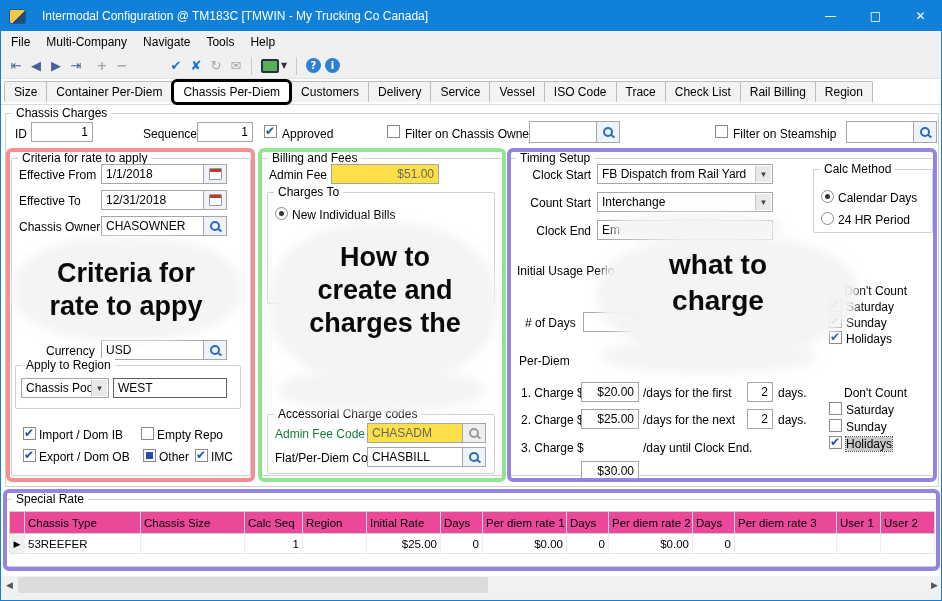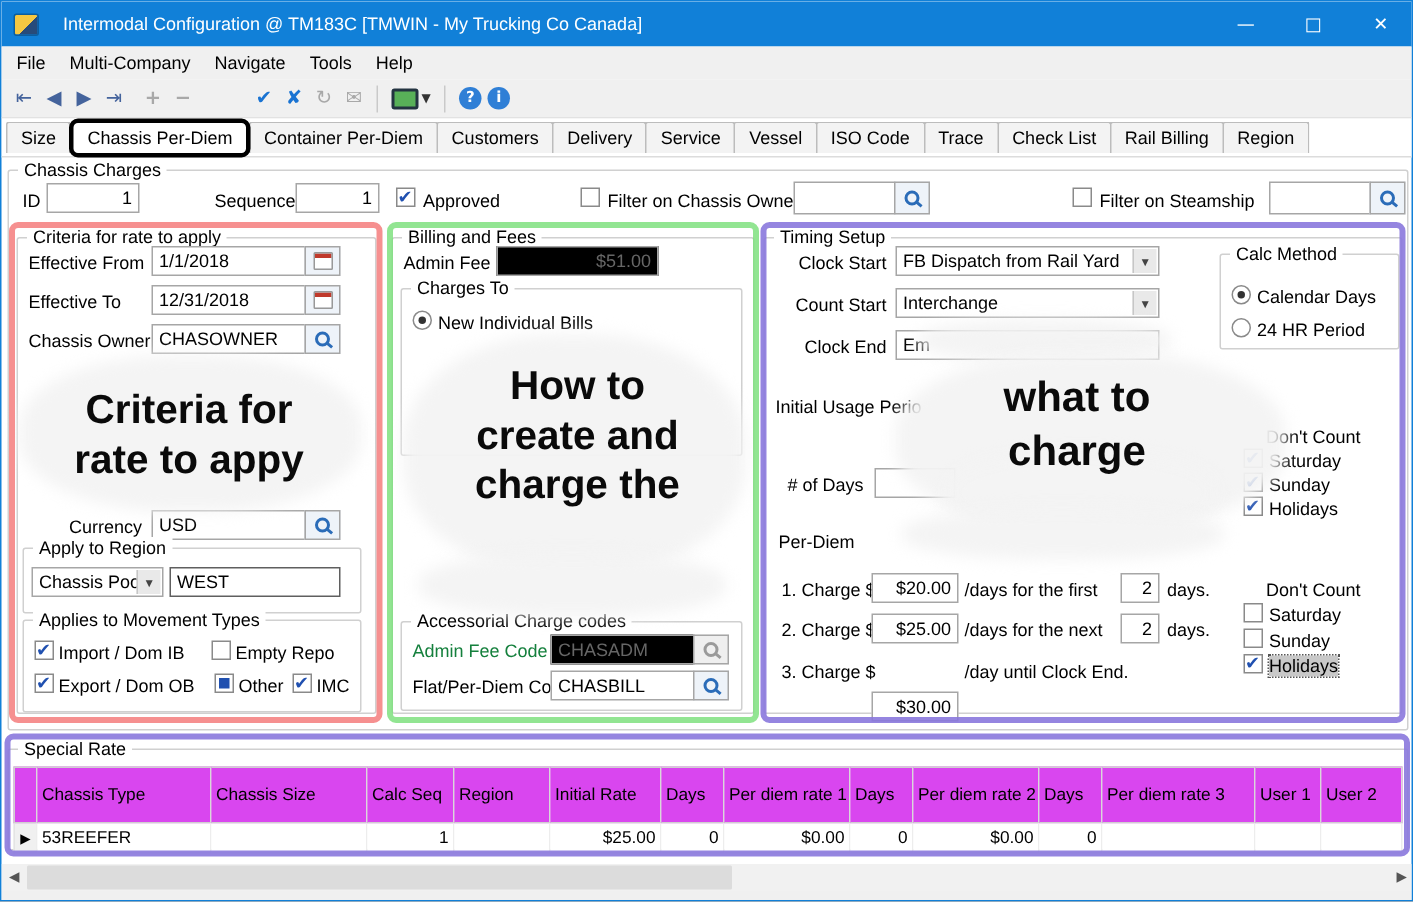--- a/index.html
+++ b/index.html
@@ -26,39 +26,39 @@
   .tab{height:21px;padding:0 9px;display:flex;align-items:center;border:1px solid #bcbcbc;border-bottom:none;background:#f3f3f3;margin-right:-1px;border-radius:2px 2px 0 0;white-space:nowrap}
   .tab.annot{border:3px solid #000;border-radius:6px;height:26px;background:#fff;z-index:2;margin-bottom:-1px}
   
   .group{position:absolute;border:1px solid #d0d0d0;border-radius:2px;background:transparent}
   .cap{position:absolute;top:-8px;left:6px;background:#fff;padding:0 4px;white-space:nowrap}
   .lbl{position:absolute;white-space:nowrap;line-height:14px}
   .lbl.r{text-align:right}
   .dis{color:#15803d}
   .field{position:absolute;height:20px;border:1px solid #a6a6a6;background:#fff;display:flex;align-items:center;padding:0 4px;overflow:hidden;white-space:nowrap}
   .field.num{justify-content:flex-end}
-  .field.fdis{background:#000000;color:#666}
+  .field.fdis{background:#fde047;color:#666}
   .combo{padding-right:18px}
   .combo .arr{position:absolute;right:1px;top:1px;bottom:1px;width:16px;background:#e9e9e9;border-left:1px solid #c6c6c6;display:flex;align-items:center;justify-content:center;font-size:8px;color:#444}
   .sbtn{position:absolute;height:20px;width:24px;border:1px solid #a6a6a6;background:#eef3f9;display:flex;align-items:center;justify-content:center}
   .cal{width:13px;height:12px;border:1px solid #999;background:linear-gradient(#c0392b 0 3px,#fff 3px);border-radius:1px}
   .mag{position:relative;width:13px;height:13px}
   .mag::before{content:"";position:absolute;left:1px;top:1px;width:6px;height:6px;border:2px solid #2b6cb8;border-radius:50%}
   .mag::after{content:"";position:absolute;left:8px;top:9px;width:5px;height:2px;background:#2b6cb8;transform:rotate(40deg)}
   .mag.mdis::before{border-color:#9a9a9a}.mag.mdis::after{background:#9a9a9a}
   .cb{position:absolute;width:13px;height:13px;border:1px solid #8a8a8a;background:#fff}
   .cb.on::before{content:"✔";position:absolute;left:0;top:-2px;font-size:12px;color:#2050b0;font-weight:bold;font-family:"DejaVu Sans",sans-serif}
   .cb.fill.on::before{content:"";position:absolute;inset:2px;background:#2050b0}
   .radio{position:absolute;width:13px;height:13px;border:1px solid #8a8a8a;border-radius:50%;background:#fff}
   .radio.on::before{content:"";position:absolute;inset:3px;border-radius:50%;background:#333}
   .hl{background:#c8c8c8;outline:1px dotted #555}
   
   .sr{position:absolute;left:8px;top:510px;width:926px;font-size:11.5px}
   .hrow,.drow{display:flex}
-  .th{height:38px;background:#d946ef;border-top:1px solid #cfcfcf;border-bottom:1px solid #cfcfcf;border-right:1px solid #d8d8d8;display:flex;align-items:center;padding:0 3px;overflow:hidden;white-space:nowrap}
+  .th{height:23px;background:#ec4899;border-top:1px solid #cfcfcf;border-bottom:1px solid #cfcfcf;border-right:1px solid #d8d8d8;display:flex;align-items:center;padding:0 3px;overflow:hidden;white-space:nowrap}
   .th:first-child{border-left:1px solid #cfcfcf}
   .td{height:20px;border-bottom:1px solid #e4e4e4;border-right:1px solid #ededed;display:flex;align-items:center;padding:0 3px;background:#fff;overflow:hidden;white-space:nowrap}
   .td:first-child{border-left:1px solid #e4e4e4;background:#f0f0f0;justify-content:center;font-size:9px}
   .td.num{justify-content:flex-end}
   
   .hscroll{position:absolute;left:0;top:575px;width:942px;height:18px;background:#f1f1f1}
   .harr{position:absolute;top:0;width:17px;height:18px;display:flex;align-items:center;justify-content:center;font-size:9px;color:#555;font-family:"DejaVu Sans",sans-serif}
   .hthumb{position:absolute;left:17px;top:1px;width:470px;height:16px;background:#dcdcdc;border-radius:1px}
   .bstrip{position:absolute;left:0;top:593px;width:942px;height:8px;background:#f0f0f0}
   
@@ -105,22 +105,22 @@
       <span class="screenic"></span>
       <span class="dd">▼</span>
     </div>
     <div class="tsep"></div>
     <div class="circ">?</div>
     <div class="circ">i</div>
   </div>
 
   <div class="tabstrip">
     <div class="tab">Size</div>
+    <div class="tab">Container Per-Diem</div>
     <div class="tab annot">Chassis Per-Diem</div>
-    <div class="tab">Container Per-Diem</div>
     <div class="tab">Customers</div>
     <div class="tab">Delivery</div>
     <div class="tab">Service</div>
     <div class="tab">Vessel</div>
     <div class="tab">ISO Code</div>
     <div class="tab">Trace</div>
     <div class="tab">Check List</div>
     <div class="tab">Rail Billing</div>
     <div class="tab">Region</div>
   </div>
@@ -174,23 +174,20 @@
 
   <div class="group" style="left:14px;top:364px;width:226px;height:44px">
     <span class="cap">Apply to Region</span>
   </div>
   <div class="field combo" style="left:20px;top:377px;width:88px">
     <span>Chassis Pool</span>
     <span class="arr">▼</span>
   </div>
   <div class="field" style="left:112px;top:377px;width:114px;border-color:#5f5f5f">WEST</div>
 
-  <div class="group" style="left:14px;top:412px;width:226px;height:62px">
-    <span class="cap">Applies to Movement Types</span>
-  </div>
   <span class="cb on" style="left:22px;top:426px"></span>
   <span class="lbl" style="left:38px;top:427px">Import / Dom IB</span>
   <span class="cb" style="left:140px;top:426px"></span>
   <span class="lbl" style="left:156px;top:427px">Empty Repo</span>
   <span class="cb on" style="left:22px;top:448px"></span>
   <span class="lbl" style="left:38px;top:449px">Export / Dom OB</span>
   <span class="cb fill on" style="left:142px;top:448px"></span>
   <span class="lbl" style="left:158px;top:449px">Other</span>
   <span class="cb on" style="left:194px;top:448px"></span>
   <span class="lbl" style="left:210px;top:449px">IMC</span>
@@ -340,20 +337,20 @@
   <div class="annot-box" style="left:506px;top:147px;width:430px;height:334px;border:4px solid rgba(138,120,221,.9)"></div>
   <div class="annot-box" style="left:2px;top:488px;width:937px;height:82px;border:4px solid rgba(138,120,221,.9)"></div>
 
   <div class="annot-text" style="left:14px;top:256px;width:222px">
     <div>Criteria for</div>
     <div>rate to appy</div>
   </div>
   <div class="annot-text" style="left:278px;top:240px;width:212px">
     <div>How to</div>
     <div>create and</div>
-    <div>charge the</div>
+    <div>charges the</div>
   </div>
   <div class="annot-text" style="left:622px;top:246px;width:190px;font-size:28px;line-height:36px">
     <div>what to</div>
     <div>charge</div>
   </div>
 
 </div>
 
 </body></html>

